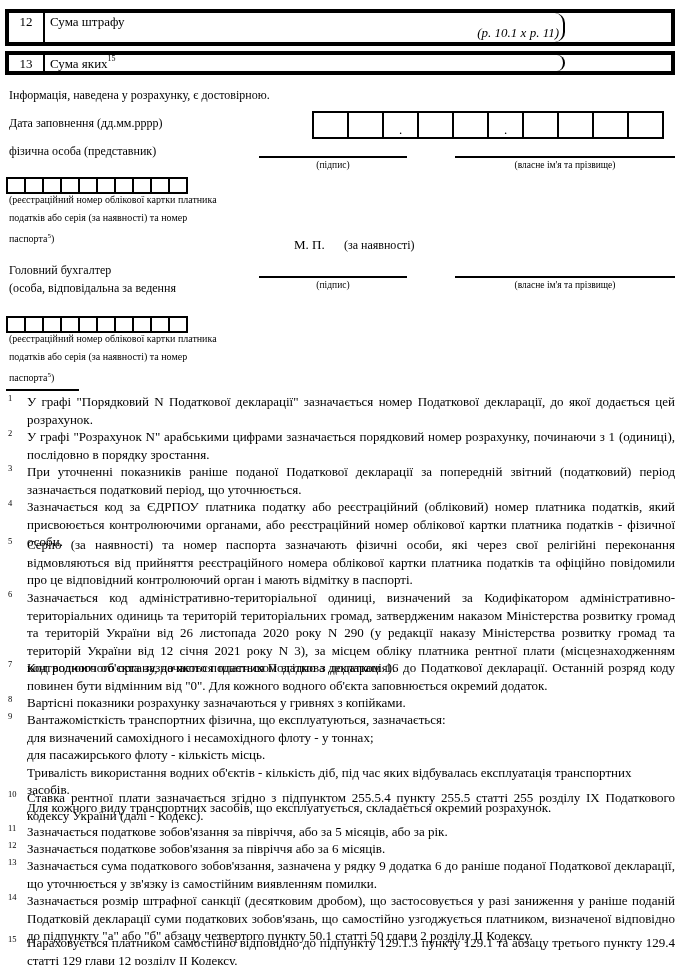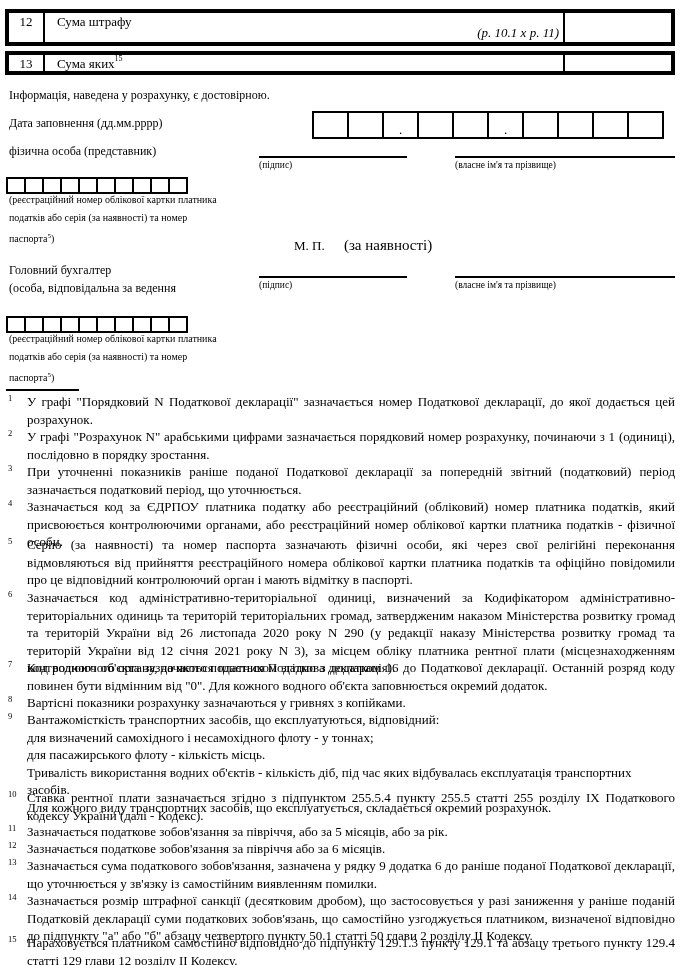--- a/index.html
+++ b/index.html
@@ -8,37 +8,37 @@
     font-family: "Liberation Serif", "DejaVu Serif", serif; color: #000;
   }
   .abs { position: absolute; }
   
   .trow {
     position: absolute; left: 5px; width: 670px;
     border: 4px solid #000; box-sizing: border-box; display: flex;
     background: #fff;
   }
   .trow .num { width: 36px; border-right: 2px solid #000; font-size: 13px; text-align: center; padding-top: 1px; box-sizing: border-box; }
-  .trow .label { flex: 1; border-right: 2px solid #000; font-size: 13px; position: relative; padding-left: 12px; padding-top: 1px; box-sizing: border-box; }
+  .trow .label { flex: 1; border-right: 2px solid #000; font-size: 13px; position: relative; padding-left: 5px; padding-top: 1px; box-sizing: border-box; border-radius: 10px; }
   .trow .val { width: 106px; }
   .trow sup { font-size: 8px; vertical-align: top; position: relative; top: -2px; }
   .formula { position: absolute; right: 4px; bottom: 1px; font-size: 13px; font-style: italic; }
   .txt14 { font-size: 12px; line-height: 19px; }
   .small { font-size: 10px; line-height: 18px; }
-  .sub9 { font-size: 15px; padding-left: 16px; }
+  .sub9 { font-size: 12px; padding-left: 16px; }
 
   .datebox { position: absolute; left: 312px; top: 111px; display: flex; border: 2px solid #000; border-right: none; }
   .datebox .cell { width: 35px; height: 24px; border-right: 2px solid #000; box-sizing: border-box; position: relative; }
   .datebox .cell .dot { position: absolute; left: 0; right: 0; bottom: 1px; text-align: center; font-size: 13px; line-height: 13px; }
 
   .idbox { position: absolute; left: 6px; display: flex; border: 2px solid #000; border-right: none; }
   .idbox .cell { width: 18px; height: 13px; border-right: 2px solid #000; box-sizing: border-box; }
 
   .sigline { position: absolute; height: 2px; background: #000; }
-  .caption { position: absolute; font-size: 9.5px; }
+  .caption { position: absolute; font-size: 9.5px; text-align: center; }
 
   .fn-rule { position: absolute; left: 6px; top: 389px; width: 73px; height: 2px; background: #000; }
   .fn { position: absolute; left: 8px; width: 667px; font-size: 13px; line-height: 17.5px; }
   .fn .mark { position: absolute; left: 0; top: -3px; font-size: 8.5px; }
   .fn .body { margin-left: 19px; text-align: justify; }
   .fn .body .line { display: block; }
 </style>
 </head>
 <body>
 
@@ -183,21 +183,21 @@
   <span class="mark">7</span>
   <div class="body">Код водного об'єкта зазначається платником згідно з додатком 16 до Податкової декларації. Останній розряд коду повинен бути відмінним від "0". Для кожного водного об'єкта заповнюється окремий додаток.</div>
 </div>
 <div class="fn" style="top:694px;">
   <span class="mark">8</span>
   <div class="body">Вартісні показники розрахунку зазначаються у гривнях з копійками.</div>
 </div>
 <div class="fn" style="top:711px;">
   <span class="mark">9</span>
   <div class="body" style="text-align:left;">
-    <span class="line">Вантажомісткість транспортних засобів, що експлуатуються, відповідний:</span>
+    <span class="line">Вантажомісткість транспортних фізична, що експлуатуються, зазначається:</span>
     <span class="line">для визначений самохідного і несамохідного флоту - у тоннах;</span>
     <span class="line">для пасажирського флоту - кількість місць.</span>
     <span class="line">Тривалість використання водних об'єктів - кількість діб, під час яких відбувалась експлуатація транспортних засобів.</span>
     <span class="line">Для кожного виду транспортних засобів, що експлуатується, складається окремий розрахунок.</span>
   </div>
 </div>
 <div class="fn" style="top:789px;">
   <span class="mark">10</span>
   <div class="body">Ставка рентної плати зазначається згідно з підпунктом 255.5.4 пункту 255.5 статті 255 розділу IX Податкового кодексу України (далі - Кодекс).</div>
 </div>

